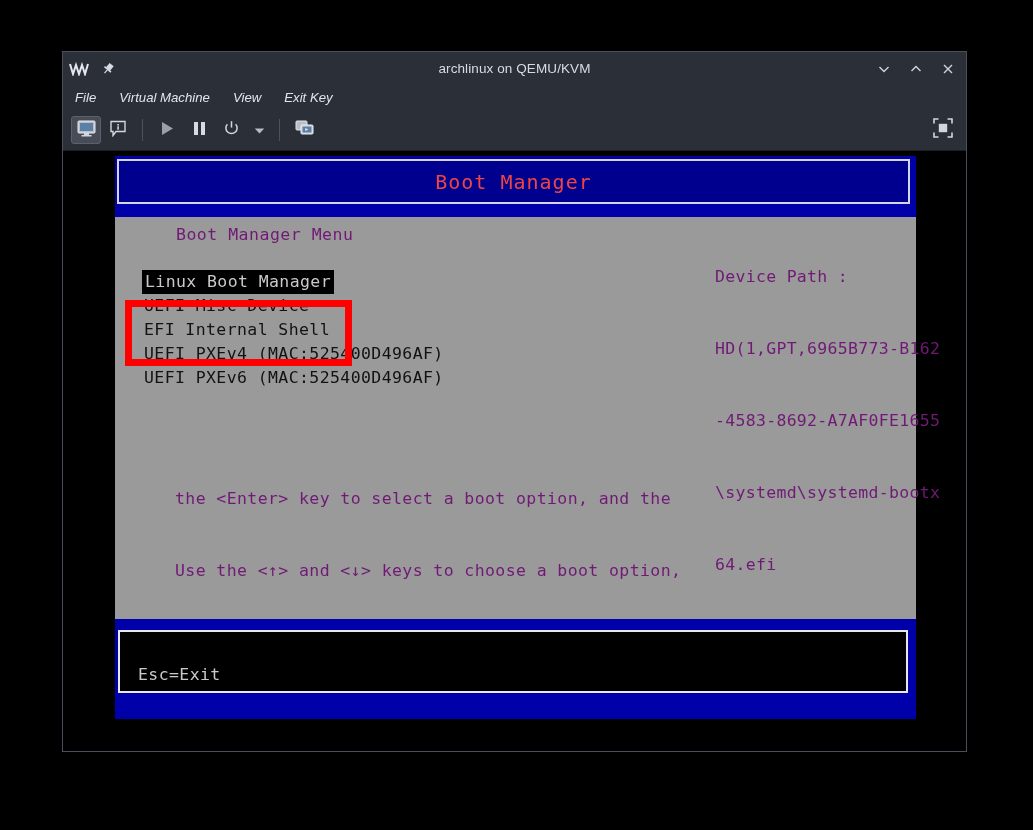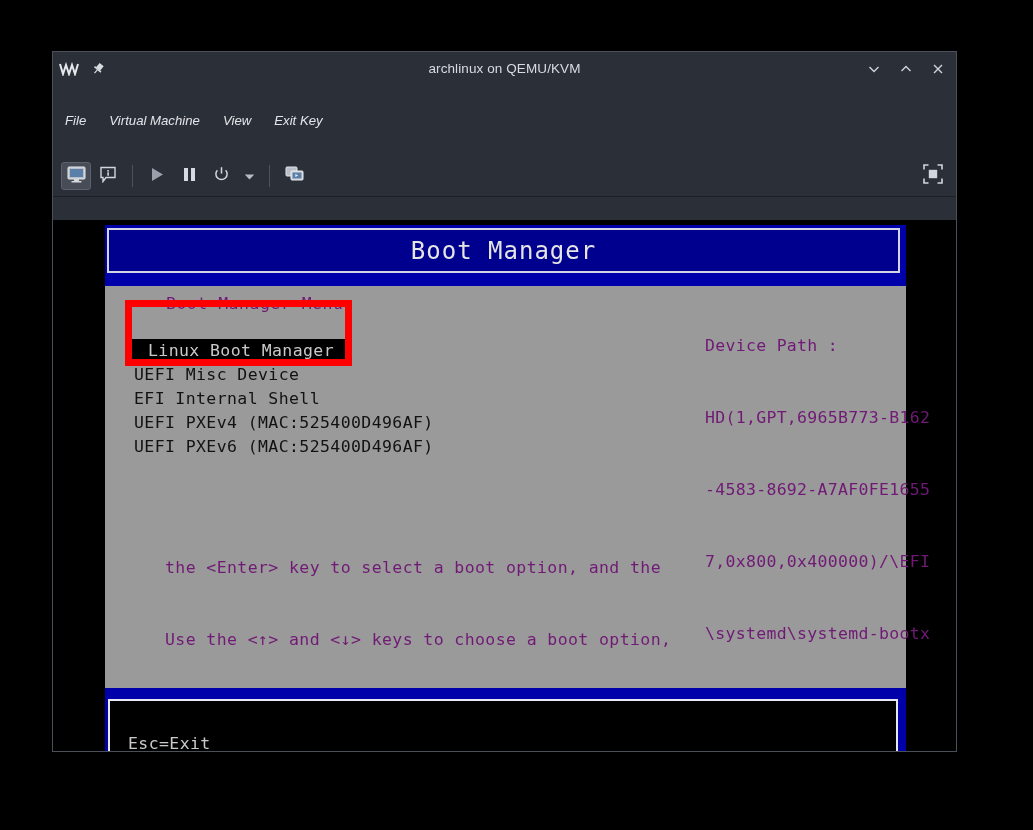--- a/index.html
+++ b/index.html
@@ -8,30 +8,29 @@
     background: #000000;
     width: 1033px;
     height: 830px;
     overflow: hidden;
     font-family: "Liberation Sans", sans-serif;
   }
 
   
   #vm-window {
     position: absolute;
-    left: 52px;
+    left: 62px;
     top: 51px;
     width: 905px;
     height: 701px;
     background: #2b2f38;
     border: 1px solid #4a4f5a;
     box-sizing: border-box;
     display: flex;
     flex-direction: column;
-    gap: 23px;
   }
 
   
   #titlebar {
     height: 33px;
     min-height: 33px;
     background: #2b2f38;
     display: flex;
     align-items: center;
     padding: 0 10px 0 6px;
@@ -153,22 +152,22 @@
     width: 793px;
     height: 45px;
     border: 2px solid #d5d5e8;
     box-sizing: border-box;
     background: #00008f;
     display: flex;
     align-items: center;
     justify-content: center;
   }
   #banner-title {
-    color: #e5e5e5;
-    font-size: 24px;
+    color: #ef4444;
+    font-size: 20px;
     letter-spacing: 1px;
   }
 
   
   #body-area {
     position: absolute;
     left: 0; top: 61px;
     width: 801px;
     height: 402px;
     background: #9a9a9a;
@@ -200,21 +199,21 @@
     color: #121212;
     letter-spacing: .4px;
     white-space: pre;
     cursor: pointer;
     display: inline-block;
   }
   .menu-rowwrap { height: 24px; }
   .menu-row.selected {
     background: #000000;
     color: #c9c9c9;
-    padding: 0 16px;
+    padding: 0 3px;
     margin-left: -2px;
   }
 
   #instructions {
     position: absolute;
     left: 28px;
     top: 222px;
     font-size: 16.5px;
     line-height: 24px;
     letter-spacing: .4px;
@@ -450,21 +449,20 @@
         <div id="instructions" class="uefi-blue">
           <div>the &lt;Enter&gt; key to select a boot option, and the</div>
           <div>Use the &lt;↑&gt; and &lt;↓&gt; keys to choose a boot option,</div>
           <div>&lt;Esc&gt; key to exit the Boot Manager Menu.</div>
         </div>
 
         <div id="devpath" class="uefi-blue">
           <div>Device Path :</div>
           <div>HD(1,GPT,6965B773-B162</div>
           <div>-4583-8692-A7AF0FE1655</div>
-          <div>7,0x800,0x400000)/\EFI</div>
           <div>\systemd\systemd-bootx</div>
           <div>64.efi</div>
         </div>
       </div>
 
       <div id="footer-strip">
         <div id="footer-box">
           <div id="footer-inner">
             <span class="hotkey">Esc=Exit</span>
           </div>

